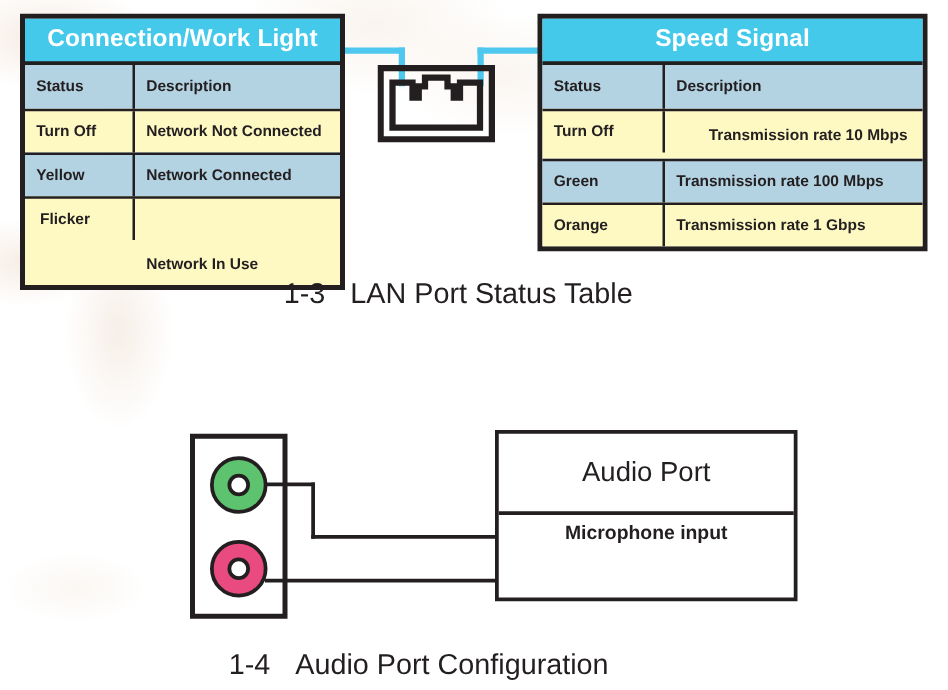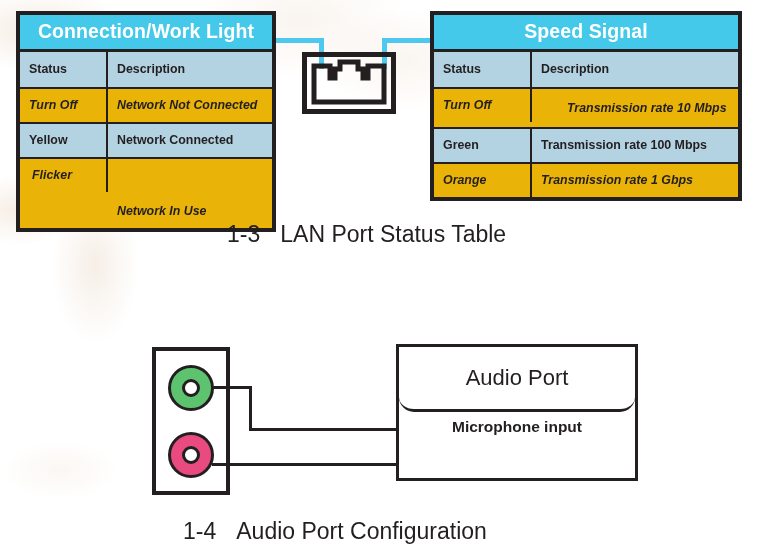--- a/index.html
+++ b/index.html
@@ -60,21 +60,21 @@
     font-size: 12.4px;
     font-weight: bold;
     color: #231f20;
     padding: 0 9px;
     display: flex;
     align-items: center;
     line-height: 1.1;
   }
   .icell.c1 { border-right: 2px solid #231f20; }
   .r-shade { background: #b3d2e2; }
-  .r-plain { background: #eab308; font-style: italic; }
+  .r-plain { background: #fef9c3; }
 
   
   #lan-port-icon { left: 302px; top: 52px; }
 
   
   .cyan-line { position: absolute; background: #4ec8ef; }
 
   
   .caption {
     position: absolute;
@@ -126,21 +126,20 @@
   }
   #audio-port-title {
     height: 65px;
     display: flex;
     align-items: center;
     justify-content: center;
     font-size: 22px;
     color: #231f20;
     border-bottom: 3px solid #231f20;
     box-sizing: border-box;
-    border-radius: 15px;
   }
   #audio-row-output {
     height: 40px;
     box-sizing: border-box;
     border-bottom: 3px solid #231f20;
     font-size: 15.5px;
     font-weight: bold;
     color: #231f20;
     padding-left: 7px;
     padding-right: 2px;

